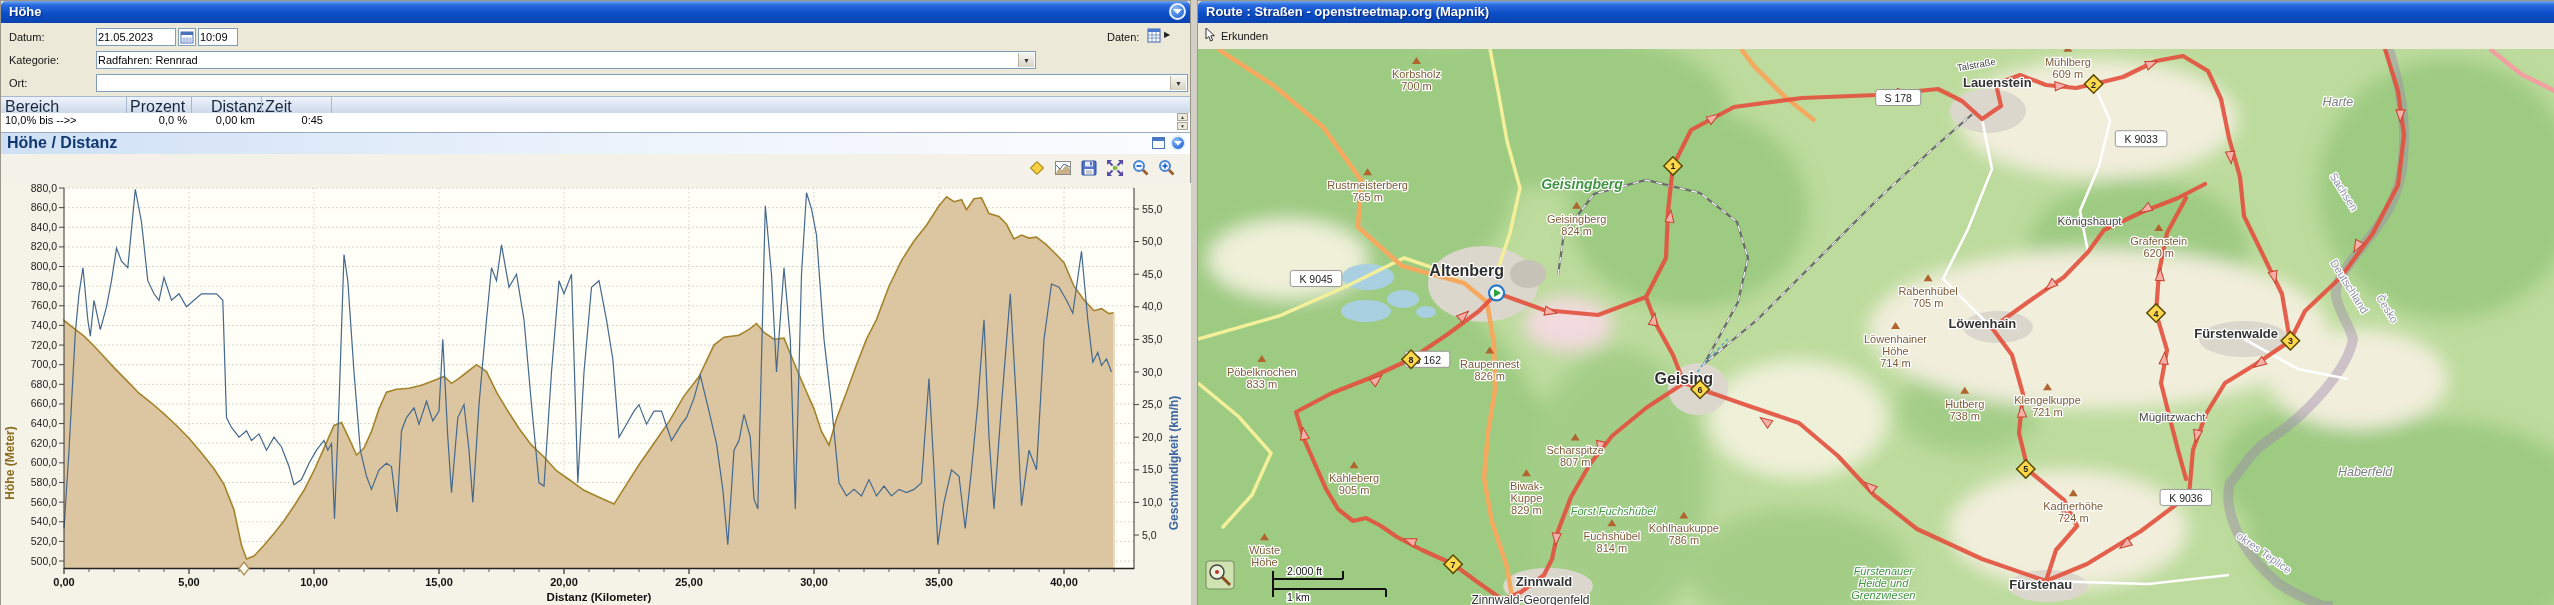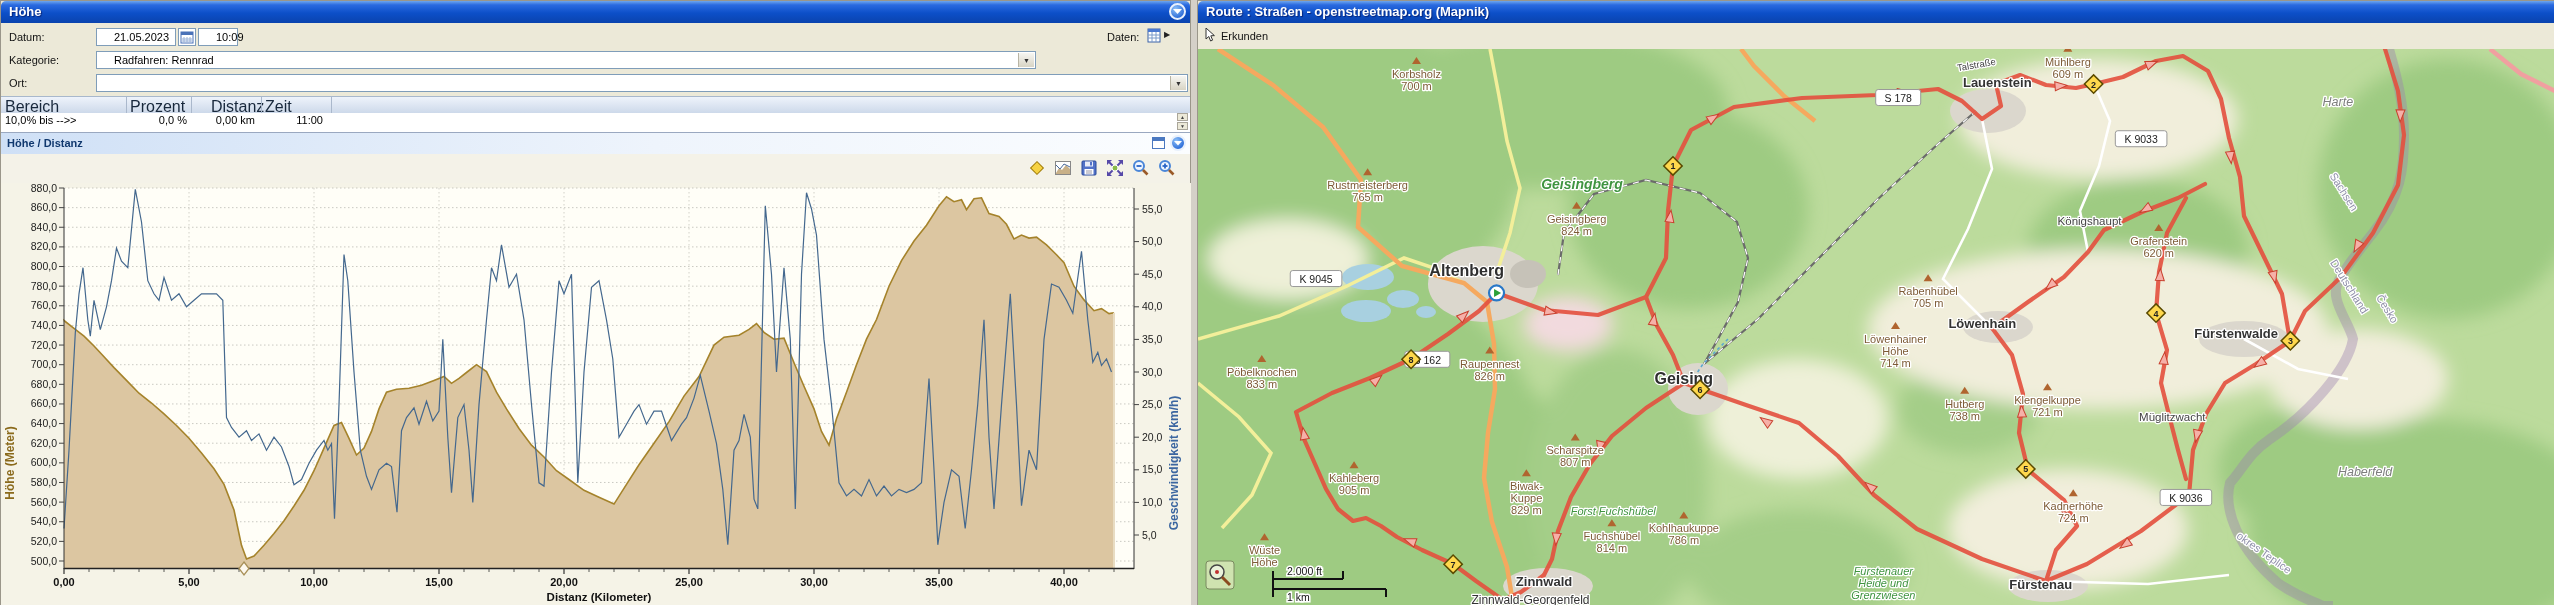--- a/index.html
+++ b/index.html
@@ -10,29 +10,29 @@
   .titlebar{position:absolute;left:0;top:0;right:0;height:22px;border-radius:5px 5px 0 0;
     background:linear-gradient(#6ea6ee 0%,#2a6ae0 18%,#0c4fc8 55%,#0a43ae 100%);
     color:#fff;font-weight:bold;font-size:13px;line-height:22px;padding-left:8px;box-sizing:border-box;
     text-shadow:1px 1px 1px rgba(0,0,60,.55);}
   .tb-btns{position:absolute;right:4px;top:2px;display:flex;gap:4px;align-items:center;}
   .win-ico{width:13px;height:12px;background:#fff;border:2px solid #e8eefc;border-top:5px solid #dce8fc;box-sizing:border-box;}
   .circle-btn{width:17px;height:17px;border-radius:50%;border:2px solid #e8f0fc;
     background:radial-gradient(circle at 35% 30%, #8cc0f8,#2c6cd8 75%);display:flex;align-items:center;justify-content:center;box-sizing:border-box;}
   .circle-btn svg{display:block;}
   .lbl{position:absolute;font-size:11px;color:#111;}
-  .field{position:absolute;height:18px;background:#fff;border:1px solid #7f9db9;font-size:11px;line-height:17px;padding:0 17px;box-sizing:border-box;color:#000;}
+  .field{position:absolute;height:18px;background:#fff;border:1px solid #7f9db9;font-size:11px;line-height:17px;padding:0 1px;box-sizing:border-box;color:#000;}
   .combo-arrow{position:absolute;right:1px;top:1px;width:15px;height:14px;background:linear-gradient(#f6f6f2,#d8d4c4);border-left:1px solid #b8b4a4;display:flex;align-items:center;justify-content:center;font-size:7px;color:#333;}
   .gt-header{position:absolute;left:0;right:0;height:16px;background:linear-gradient(#eef3fb,#cdd9ea);border-top:1px solid #a8b8cc;border-bottom:1px solid #96a8c0;}
   .gt-header span{position:absolute;font-size:16px;color:#18283c;top:1px;}
   .gt-sep{position:absolute;top:0;bottom:0;width:1px;background:#aab8cc;}
   .gt-row{position:absolute;left:0;right:0;height:17px;background:#fff;border-bottom:1px solid #d0d0c8;}
   .gt-row span{position:absolute;font-size:11px;color:#000;top:1px;}
   .section-bar{position:absolute;left:0;right:0;height:21px;background:linear-gradient(90deg,#cfe0f6,#eef4fc 55%,#fbfdff);border-top:1px solid #9aa8c0;border-bottom:1px solid #9aa8c0;}
-  .section-bar .st{font-size:11px;font-weight:bold;color:#10386e;line-height:20px;padding-left:6px;}
+  .section-bar .st{font-size:16px;font-weight:bold;color:#10386e;line-height:20px;padding-left:6px;}
   .sec-btns{position:absolute;right:4px;top:2px;display:flex;gap:5px;align-items:center;}
   .restore-ico{width:13px;height:12px;background:#fff;border:1px solid #4a78c0;border-top:4px solid #4a78c0;box-sizing:border-box;}
   .toolbar-row{position:absolute;left:0;right:0;height:29px;background:#f4f2e8;border-bottom:1px solid #d8d4c4;}
   .tool-icons{position:absolute;top:5px;display:flex;gap:8px;}
   .tool-icons svg{display:block;cursor:pointer;}
   .chart-area{position:absolute;left:0;top:182px;width:1191px;height:423px;background:#f5f3e7;}
   .map-toolbar{position:absolute;left:0;top:22px;right:0;height:26px;background:#ece9d8;border-bottom:1px solid #cfccbc;}
   .map-toolbar .explore{position:absolute;left:6px;top:5px;display:flex;gap:5px;align-items:center;font-size:11px;color:#111;}
   .map-area{position:absolute;left:0;top:48px;width:1357px;height:557px;}
   .splitter{position:absolute;left:1191px;top:0;width:6px;height:605px;background:#d4d0c8;}
@@ -103,21 +103,21 @@
     <span style="left:264px;">Zeit</span>
     <div class="gt-sep" style="left:125px;"></div>
       <div class="gt-sep" style="left:190px;"></div>
     <div class="gt-sep" style="left:260px;"></div>
       <div class="gt-sep" style="left:330px;"></div>
   </div>
   <div class="gt-row" style="top:112px;">
     <span style="left:4px;">10,0% bis --&gt;&gt;</span>
     <span style="left:125px;width:61px;text-align:right;">0,0 %</span>
     <span style="left:190px;width:64px;text-align:right;">0,00 km</span>
-    <span style="left:260px;width:62px;text-align:right;">11:00</span>
+    <span style="left:260px;width:62px;text-align:right;">0:45</span>
   </div>
   <div style="position:absolute;left:0;right:0;top:129px;height:3px;background:#fff;"></div>
   <div class="spin-btn" style="left:1176px;top:112px;">▲</div>
   <div class="spin-btn" style="left:1176px;top:121px;">▼</div>
 
   <div class="section-bar" style="top:131px;">
     <div class="st">Höhe / Distanz</div>
     <div class="sec-btns">
       <div class="restore-ico"></div>
       <div class="circle-btn" style="width:16px;height:16px;">

